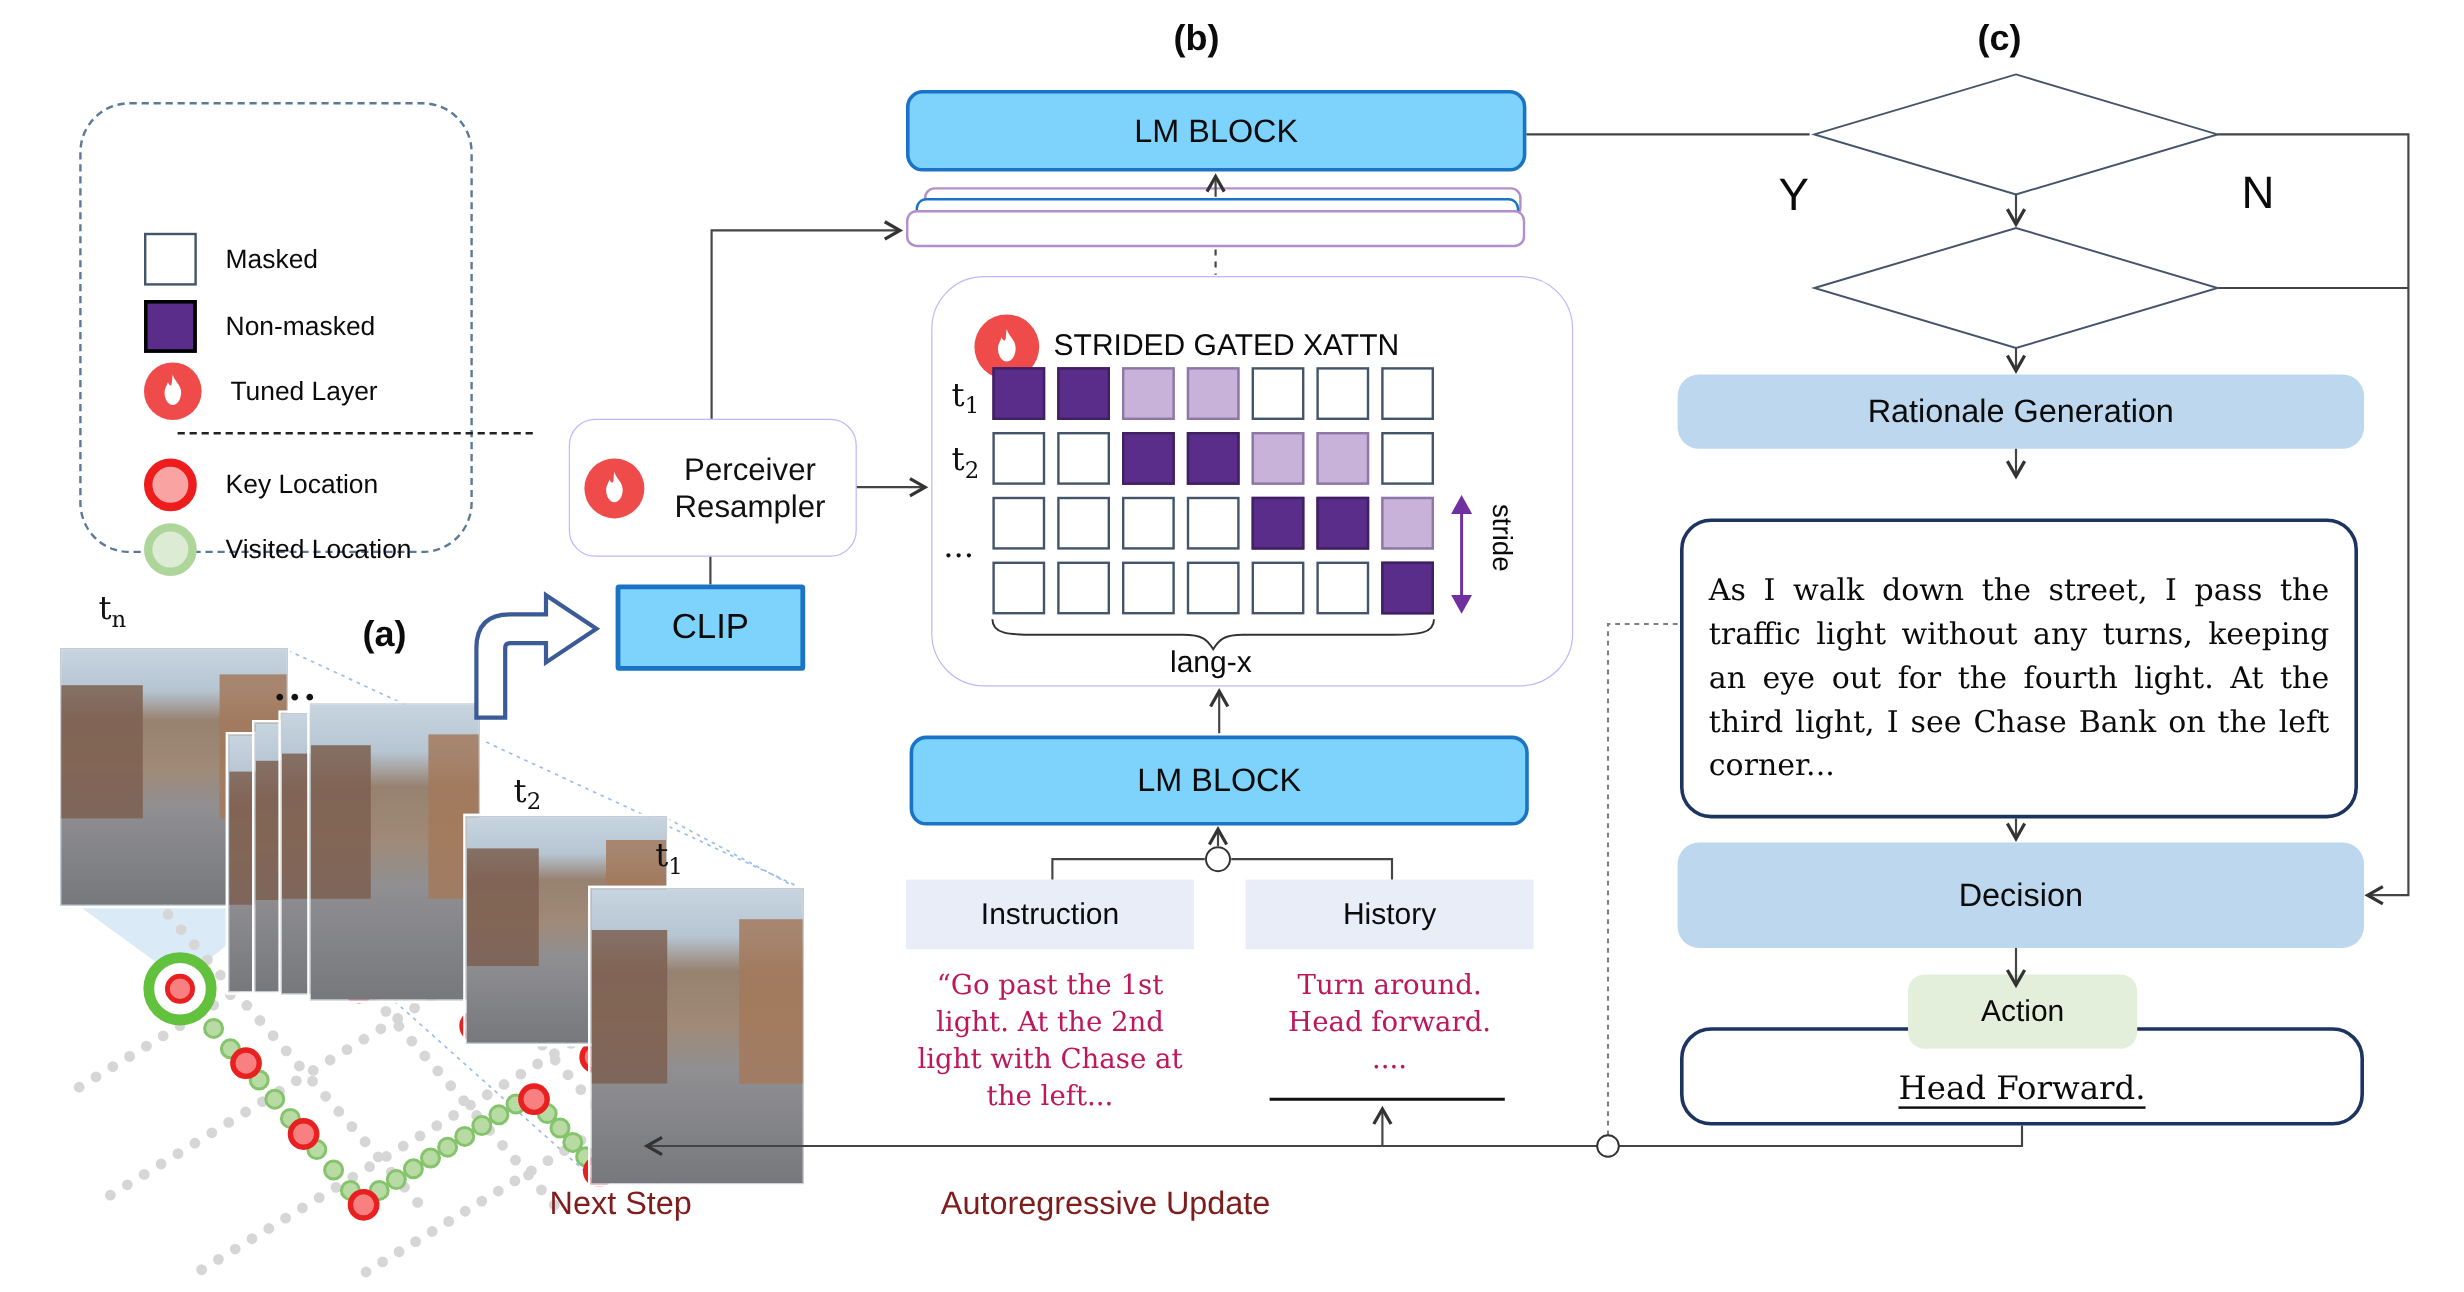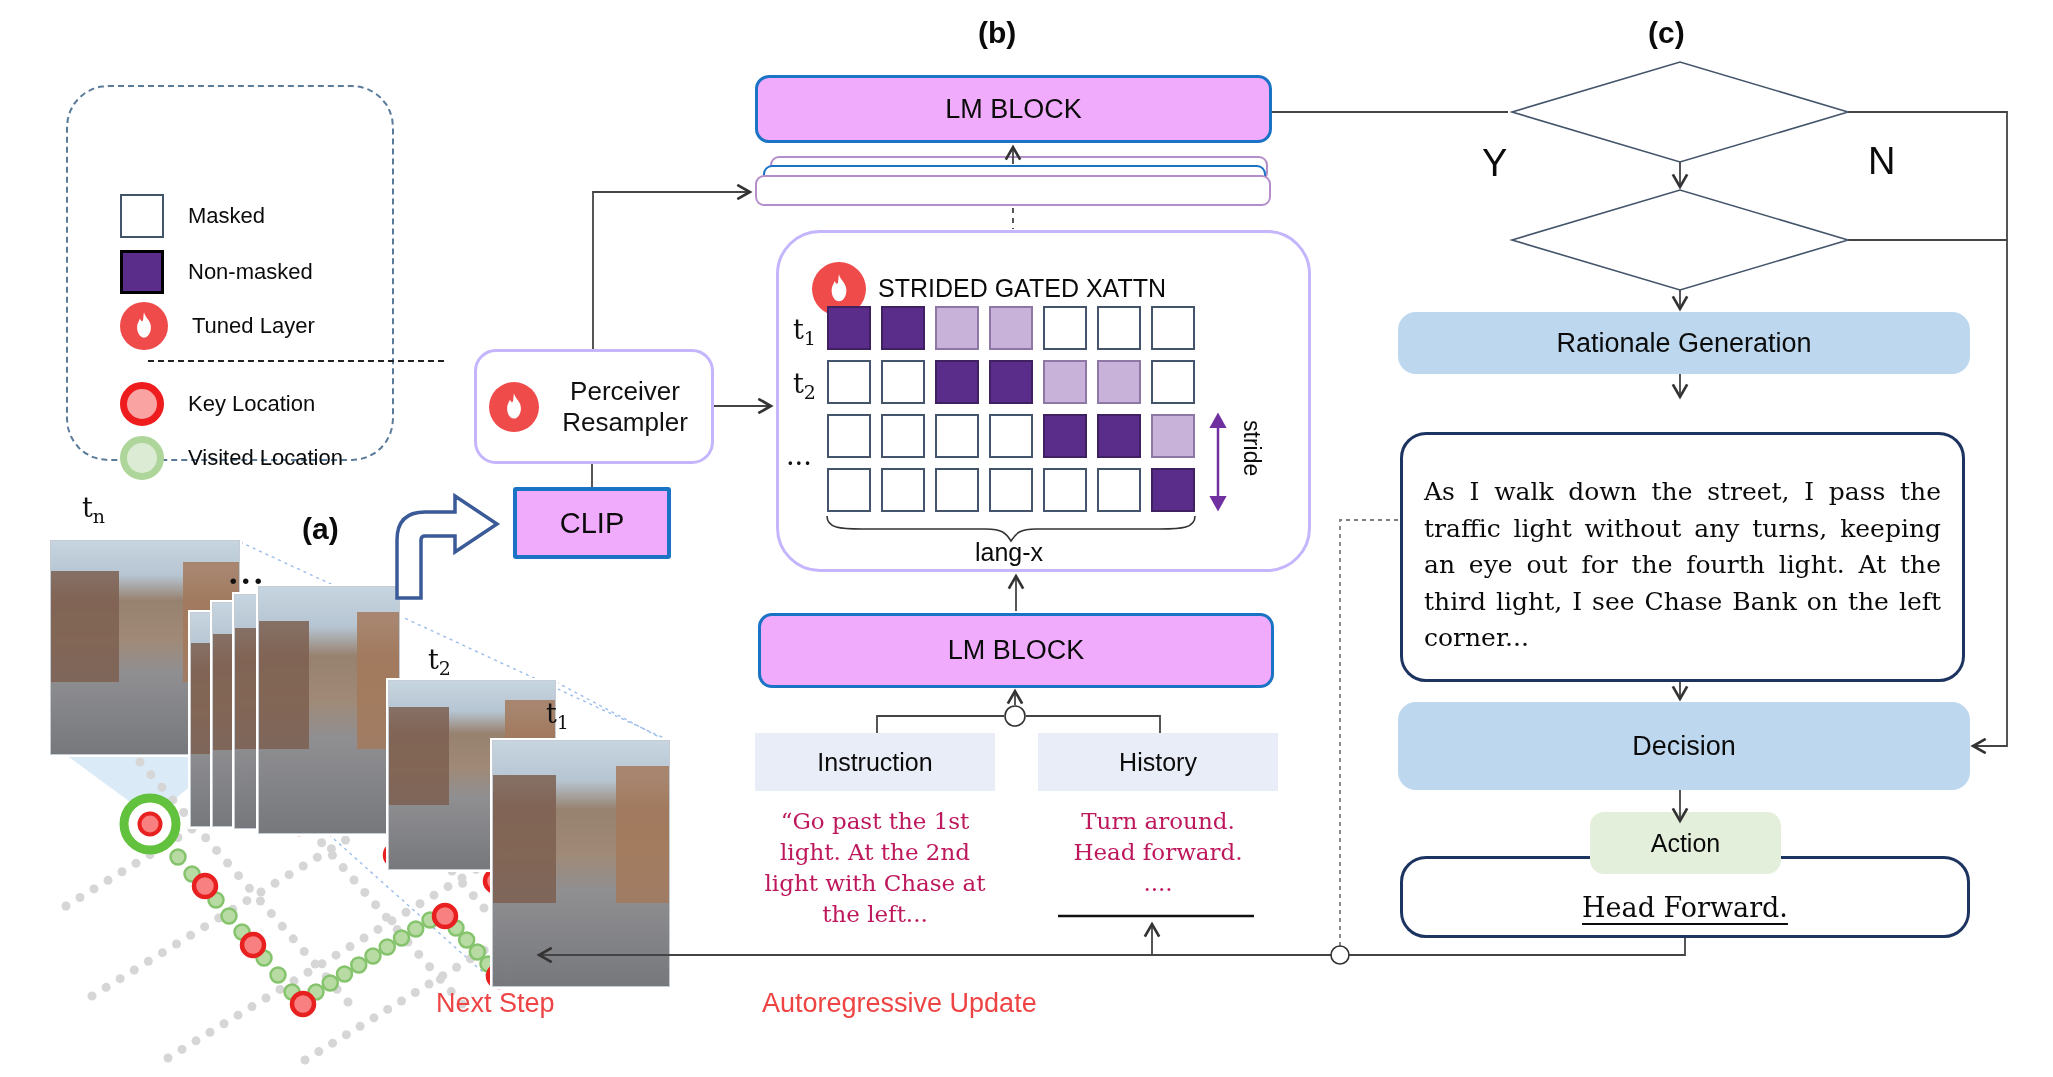--- a/index.html
+++ b/index.html
@@ -29,24 +29,24 @@
          background:linear-gradient(180deg,#c7d5e0 0%,#b6c5d2 16%,#97816f 28%,#a08a77 46%,#8f8f92 62%,#77787c 100%);
          overflow:hidden;}
   .photo::before{content:"";position:absolute;left:0;top:14%;width:36%;height:52%;background:#7c5f50;opacity:.85;}
   .photo::after{content:"";position:absolute;right:0;top:10%;width:30%;height:56%;background:#a3795c;opacity:.85;}
   .t-label{position:absolute;font-family:"DejaVu Serif",serif;font-size:27px;color:#111;}
   .t-label sub{font-size:19px;}
   #ellipsis-a{font-size:30px;font-weight:bold;letter-spacing:2px;}
   .panel-label{position:absolute;font-size:30px;font-weight:bold;color:#0b0b0b;}
 
   
-  .blue-box{position:absolute;box-sizing:border-box;border:3px solid #1a73c4;border-radius:14px;background:#f0abfc;
+  .blue-box{position:absolute;box-sizing:border-box;border:3px solid #1a73c4;border-radius:14px;background:#7dd3fc;
             display:flex;align-items:center;justify-content:center;font-size:27px;color:#0b0b0b;}
   #clip-box{border-radius:3px;border-width:4px;font-size:29px;}
-  .purple-round{position:absolute;box-sizing:border-box;border:3px solid #c4b5fd;border-radius:22px;background:#fff;}
+  .purple-round{position:absolute;box-sizing:border-box;border:1px solid #c4b5fd;border-radius:22px;background:#fff;}
   .stack-layer{position:absolute;box-sizing:border-box;background:#fff;border-radius:9px;}
   .stack-purple{border:2.5px solid #b48ecb;}
   .stack-blue{border:2.5px solid #1a73c4;}
   #xattn-box{border-radius:44px;}
   #xattn-title{font-size:25px;color:#0b0b0b;white-space:nowrap;}
   #xattn-grid{position:absolute;left:827px;top:306px;display:grid;grid-template-columns:repeat(7,44px);
               grid-auto-rows:44px;gap:10px;}
   .cell{box-sizing:border-box;border:2px solid #44546a;background:#fff;}
   .cell.dark{background:#5b2d8a;border-color:#3f2060;}
   .cell.light{background:#c9b2da;border-color:#8d77a5;}
@@ -69,21 +69,21 @@
   .flow-blue{position:absolute;background:#bdd7ee;border-radius:18px;display:flex;align-items:center;
              justify-content:center;font-size:27px;color:#0b0b0b;}
   .flow-green{position:absolute;background:#e3efdb;border-radius:14px;display:flex;align-items:center;
               justify-content:center;font-size:25px;color:#0b0b0b;z-index:6;}
   .navy-box{position:absolute;box-sizing:border-box;border:3.5px solid #1d3461;border-radius:26px;background:#fff;}
   #rationale-text{position:absolute;font-family:"DejaVu Serif",serif;font-size:25px;line-height:36.5px;
                   text-align:justify;color:#0b0b0b;}
   #action-text{position:absolute;font-family:"DejaVu Serif",serif;font-size:27px;text-decoration:underline;
                text-underline-offset:6px;color:#0b0b0b;}
 
-  .footer-label{position:absolute;font-size:27px;color:#ef4444;white-space:nowrap;}
+  .footer-label{position:absolute;font-size:27px;color:#7f1d1d;white-space:nowrap;margin-left:22px;}
 </style>
 </head>
 <body>
 
 <div id="canvas">
 
   <svg class="layer" id="bg-svg" width="2053" height="1077">
 
     <polygon points="62,752 232,752 152,818" fill="rgba(190,216,240,0.55)"></polygon>
     <polygon points="528,866 612,984 556,942" fill="rgba(190,216,240,0.5)"></polygon>

